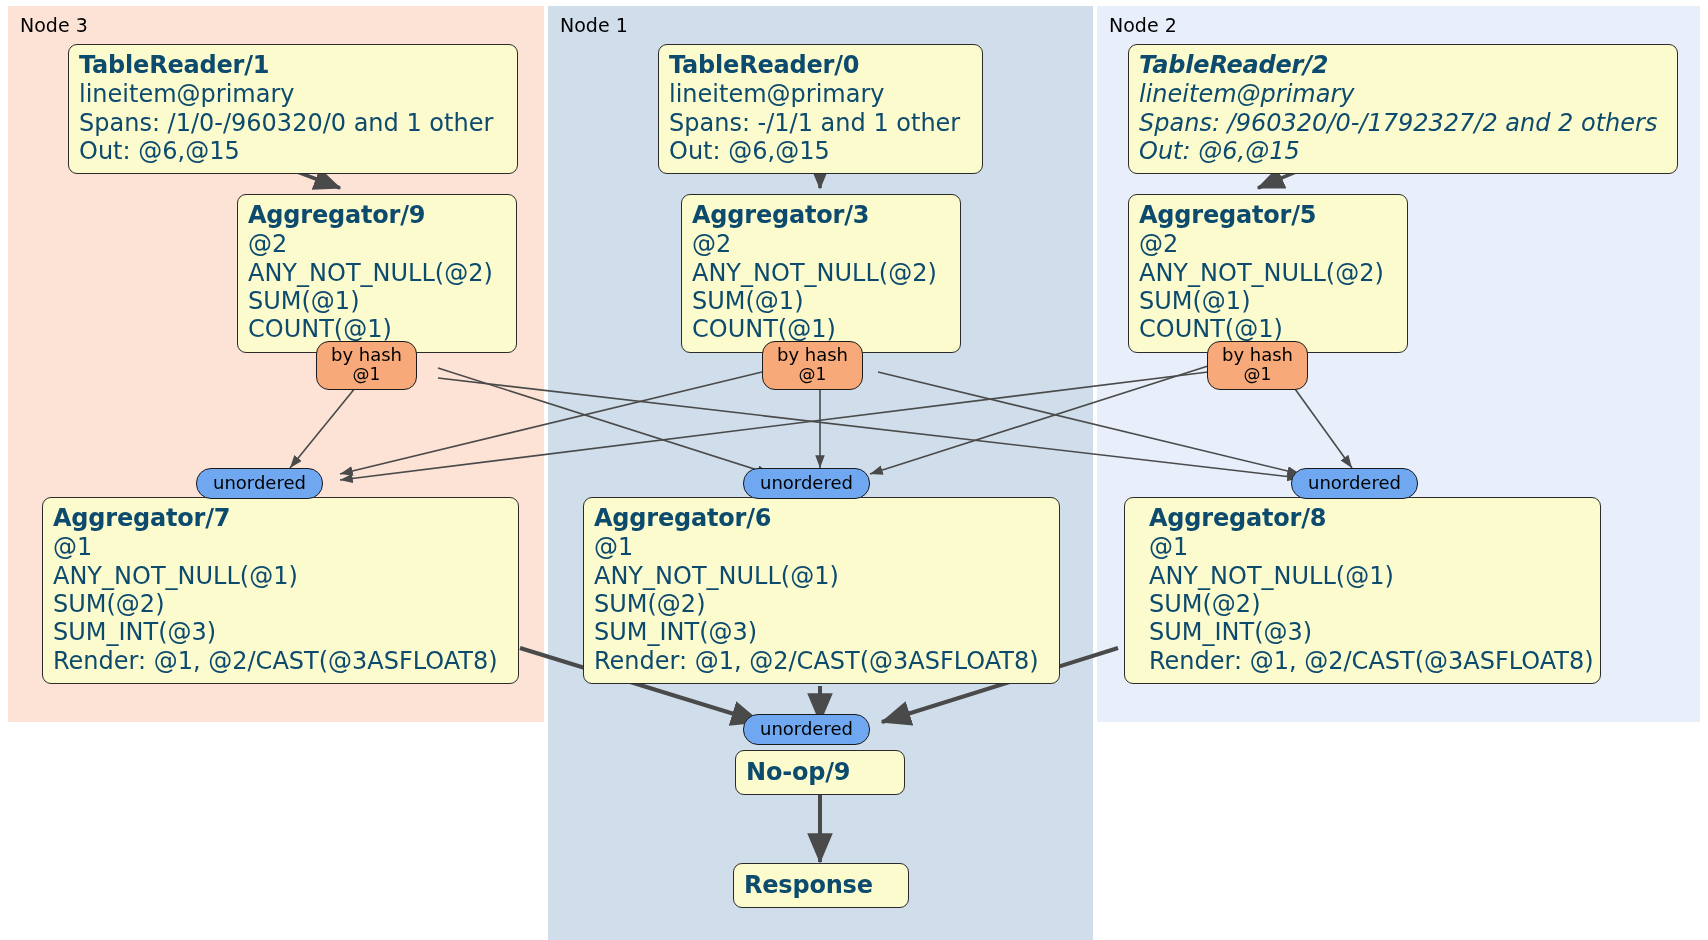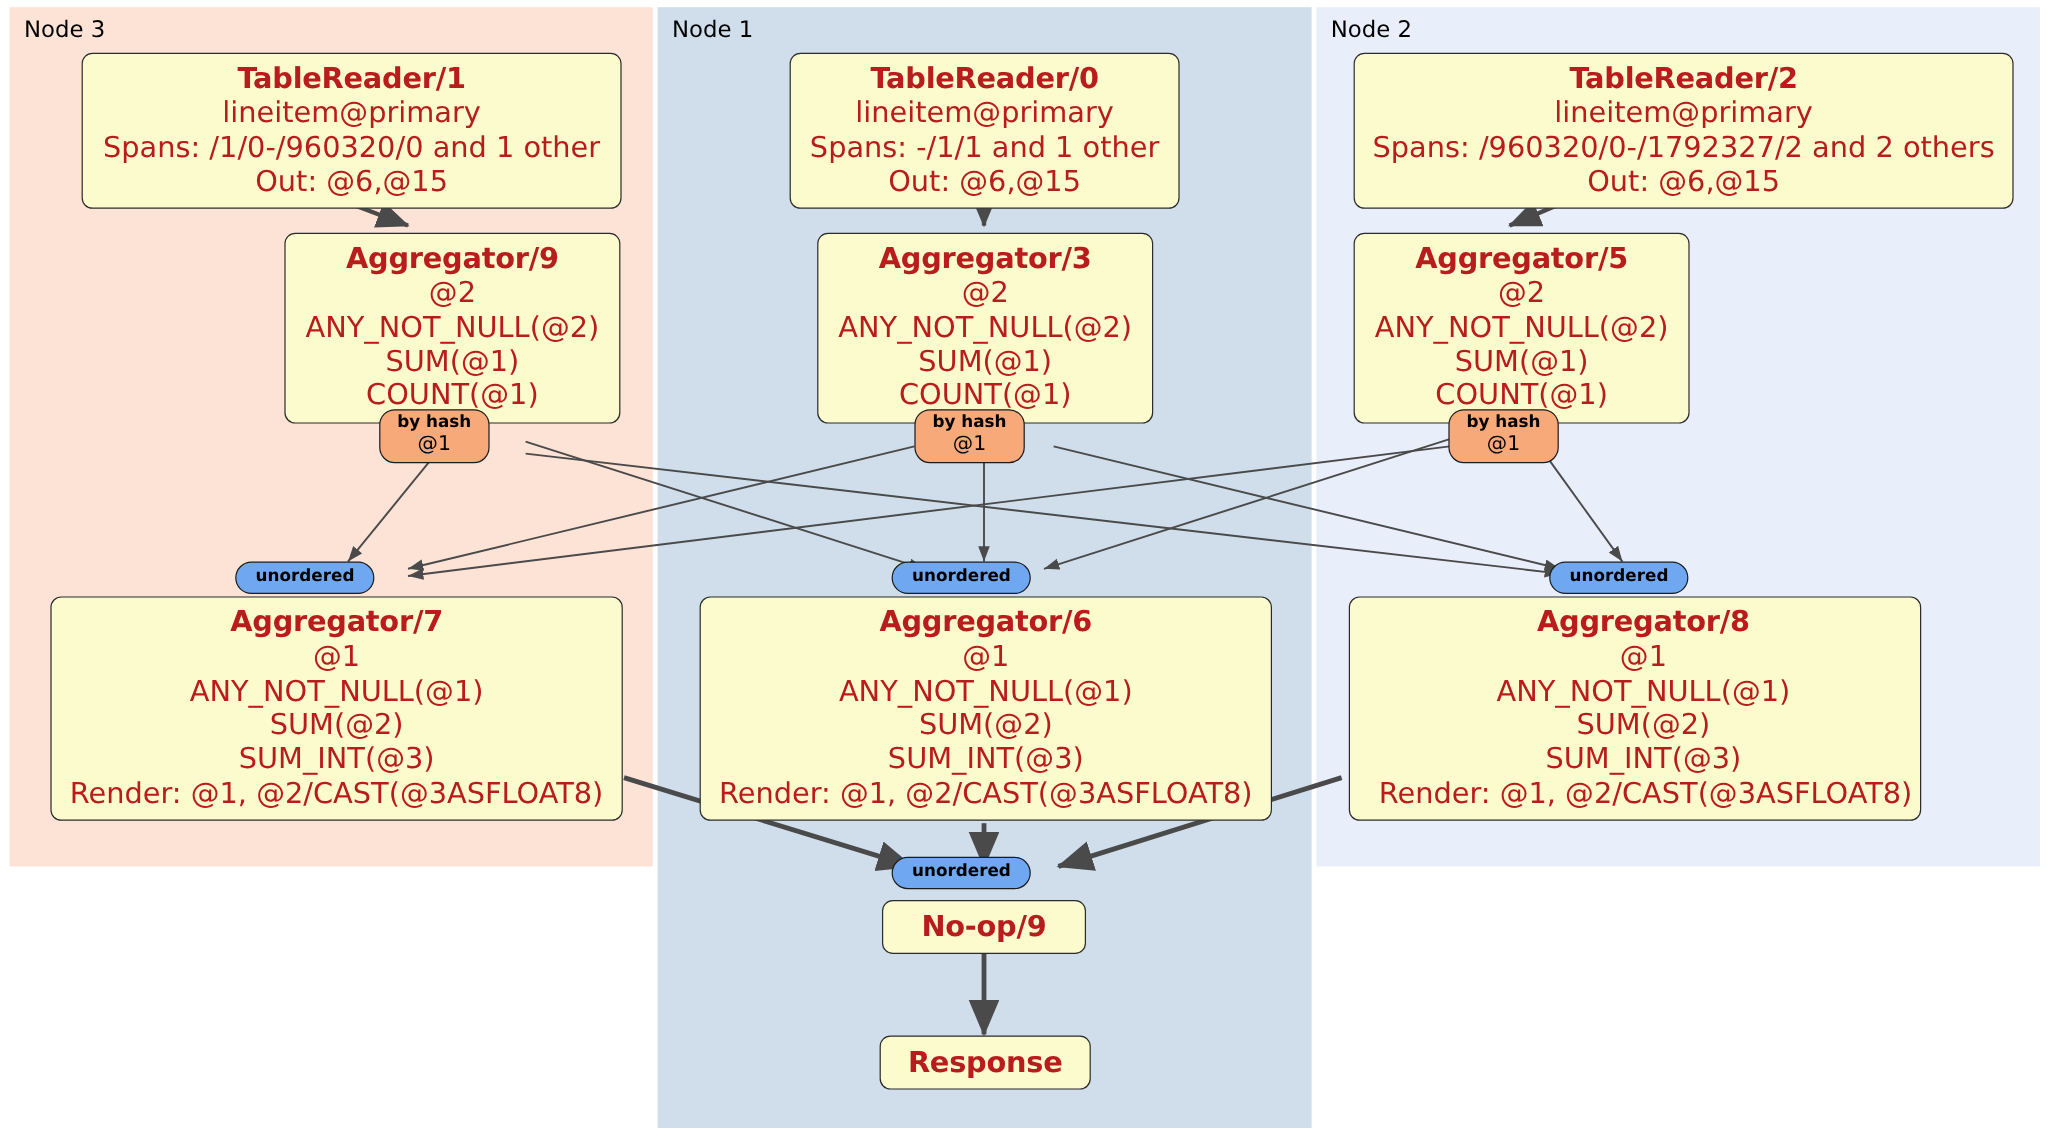--- a/index.html
+++ b/index.html
@@ -53,24 +53,24 @@
     pointer-events: none;
   }
 
   
   .proc {
     position: absolute;
     box-sizing: border-box;
     background: #fbfbcd;
     border: 1.6px solid #2b2b2b;
     border-radius: 9px;
-    text-align: center;
+    text-align: left;
     padding: 6px 10px 8px 10px;
     line-height: 1.18;
-    color: #b91c1c;
+    color: #0c4a6e;
   }
   .proc .title {
     font-weight: bold;
     font-size: 24px;
     letter-spacing: -0.2px;
     display: block;
     margin-bottom: 1px;
   }
   .proc .line {
     display: block;
@@ -82,22 +82,22 @@
   .router {
     position: absolute;
     box-sizing: border-box;
     border: 1.6px solid #1b1b1b;
     text-align: center;
     color: #000;
     line-height: 1.12;
   }
   .router .rlabel {
     display: block;
-    font-weight: bold;
-    font-size: 14px;
+    font-weight: normal;
+    font-size: 18px;
   }
   .router .rsub {
     display: block;
     font-size: 17px;
     font-weight: normal;
   }
   .router.hash {
     background: #f7a97a;
     border-radius: 13px;
     padding: 3px 14px 5px 14px;
@@ -264,21 +264,21 @@
   </div>
 
   <div class="proc layer-box" style="left:735px; top:750px; width:170px; padding-top:7px; padding-bottom:7px;">
     <span class="title">No-op/9</span>
   </div>
 
   <div class="proc layer-box" style="left:733px; top:863px; width:176px; padding-top:7px; padding-bottom:7px;">
     <span class="title">Response</span>
   </div>
 
-  <div class="proc layer-box" style="left:1128px; top:44px; width:550px;">
+  <div class="proc layer-box" style="left:1128px; top:44px; width:550px;font-style:italic;">
     <span class="title">TableReader/2</span>
     <span class="line">lineitem@primary</span>
     <span class="line">Spans: /960320/0-/1792327/2 and 2 others</span>
     <span class="line">Out: @6,@15</span>
   </div>
 
   <div class="proc layer-box" style="left:1128px; top:194px; width:280px;">
     <span class="title">Aggregator/5</span>
     <span class="line">@2</span>
     <span class="line">ANY_NOT_NULL(@2)</span>

